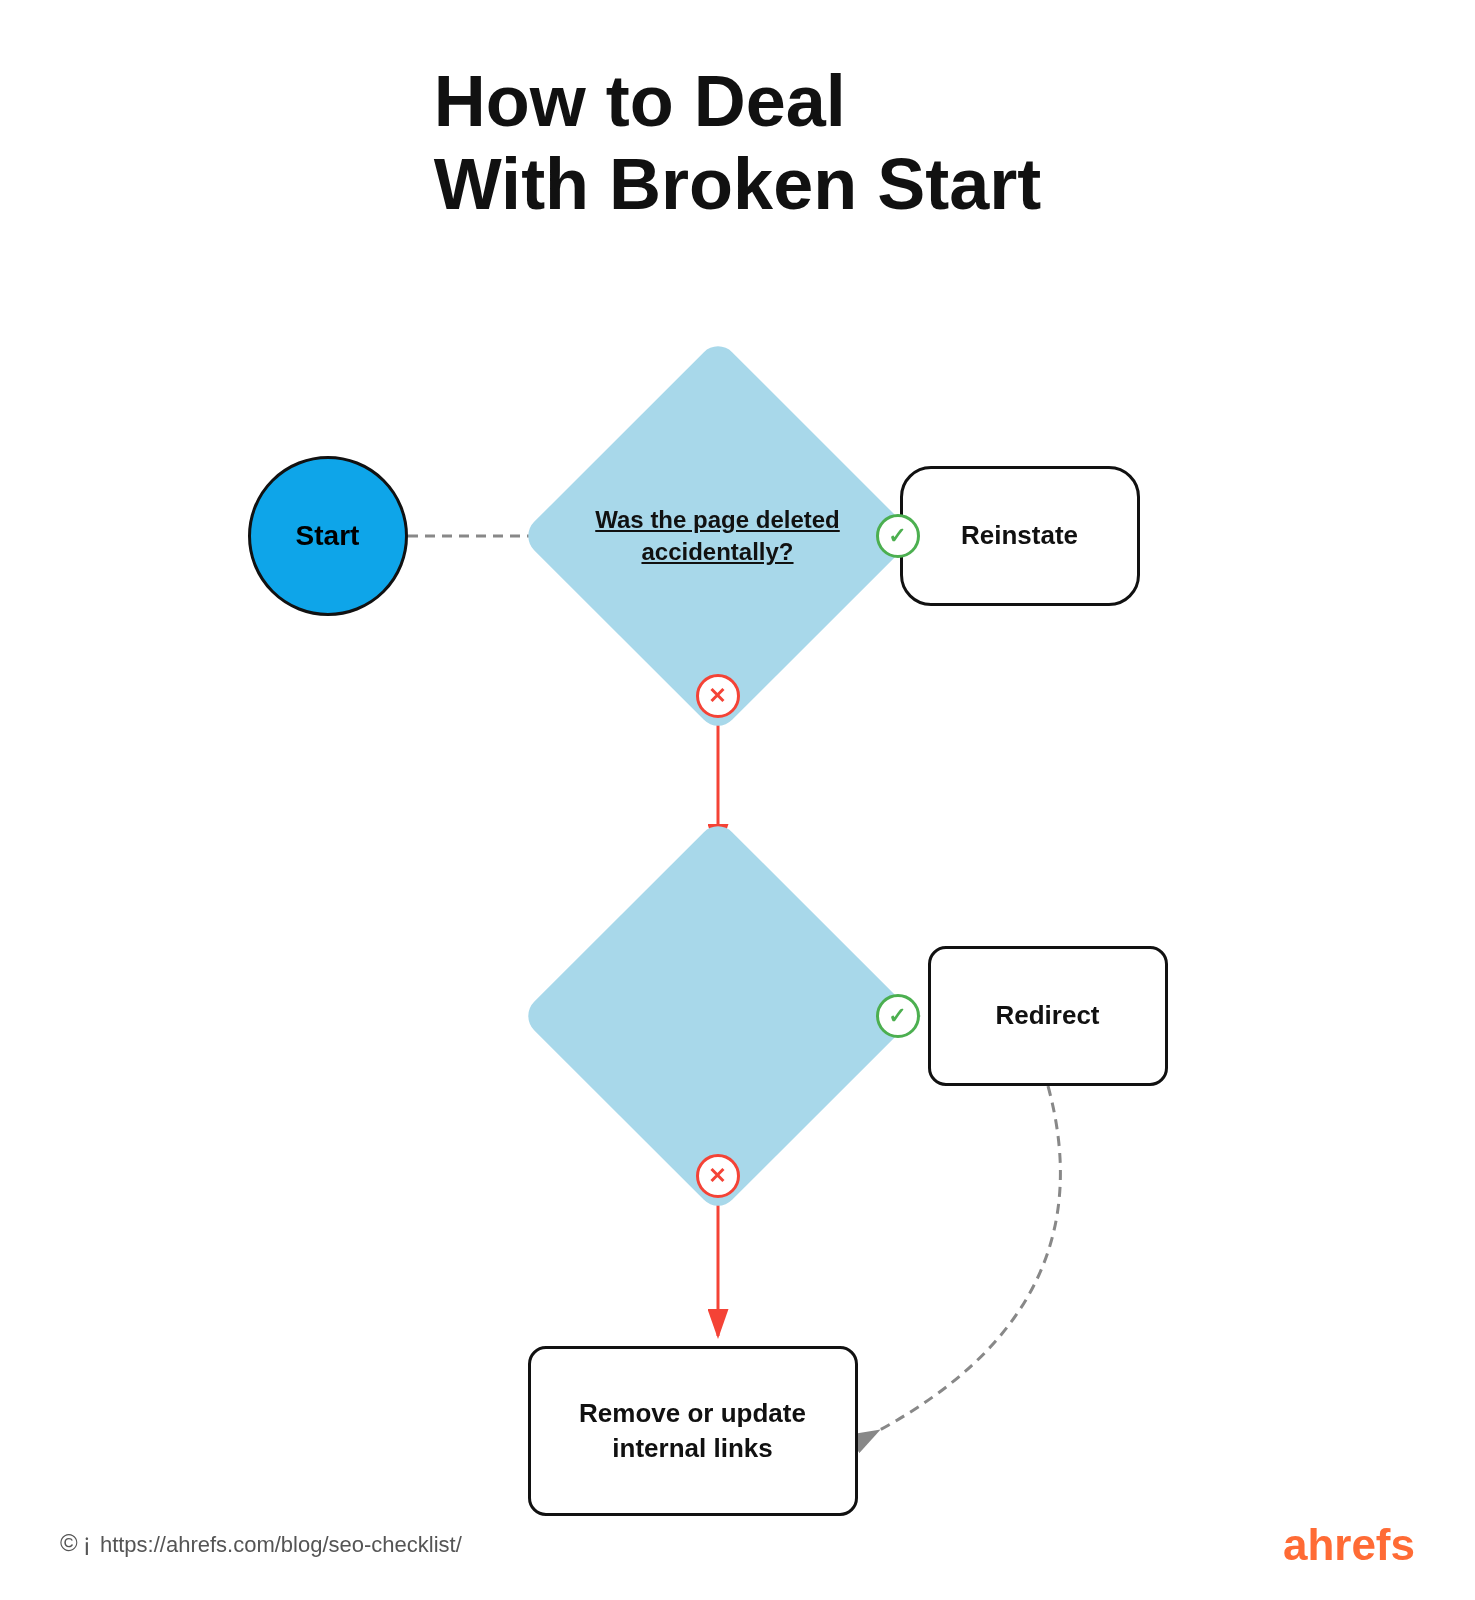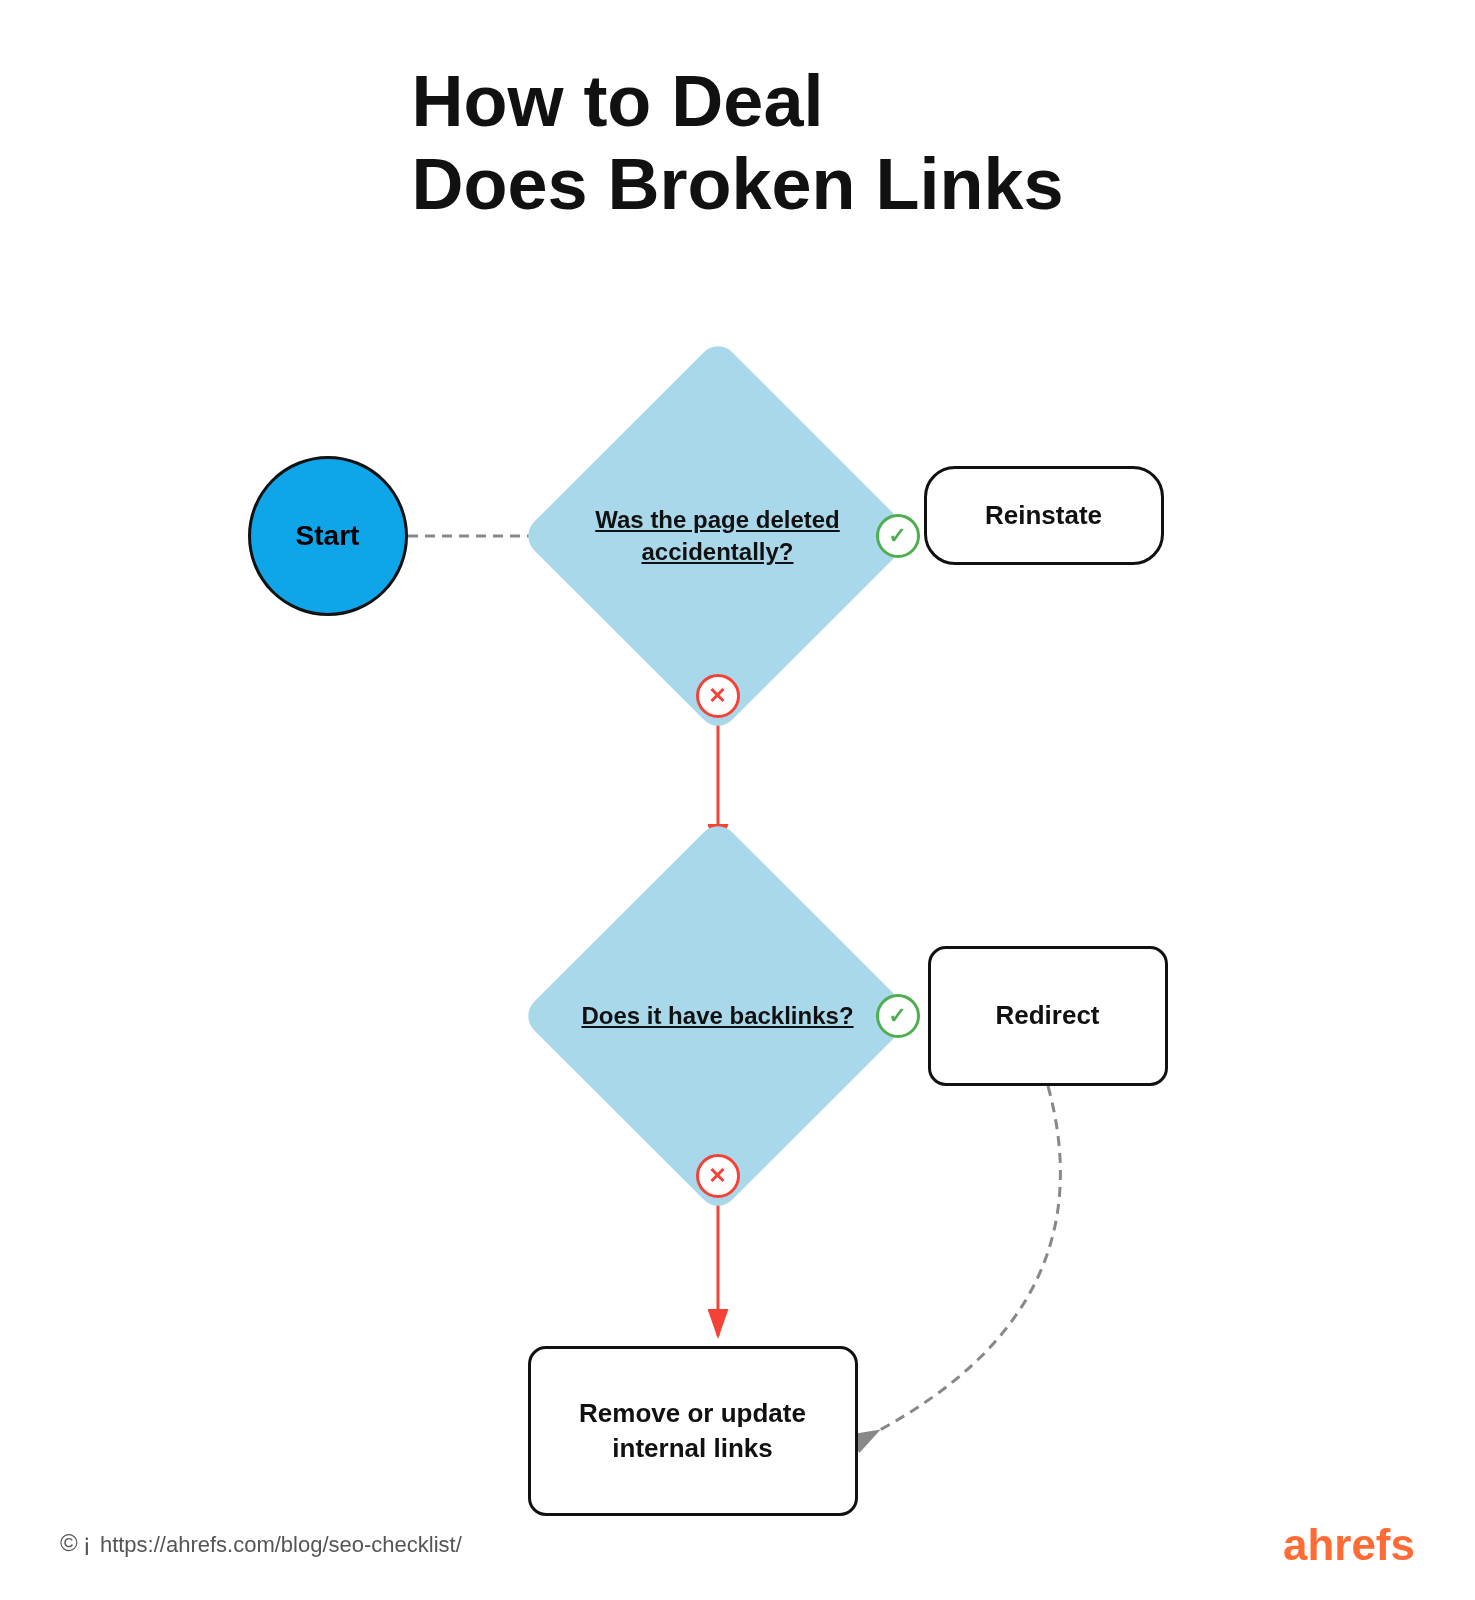--- a/index.html
+++ b/index.html
@@ -104,24 +104,24 @@
       align-items: center;
       justify-content: center;
       text-align: center;
       font-size: 26px;
       font-weight: 700;
       color: #111;
       line-height: 1.35;
     }
 
     .reinstate-box {
-      left: 736px;
+      left: 712px;
       top: 210px;
       width: 240px;
-      height: 99px;
+      height: 140px;
       border-radius: 31px;
     }
 
     .redirect-box {
       left: 740px;
       top: 690px;
       width: 240px;
       height: 140px;
     }
 
@@ -198,21 +198,21 @@
     .ahrefs-logo span {
       color: #ff6b35;
       margin-left: 22px;
     }
   </style>
 </head>
 <body>
 
 <h1 class="title">
   <span>How to Deal</span><br>
-  <span>Does Broken Links</span>
+  <span>With Broken Start</span>
 </h1>
 
 <div class="diagram-area">
 
   <svg class="arrows-svg">
 
     <defs>
       <marker id="arrowhead-solid" markerWidth="10" markerHeight="7" refX="9" refY="3.5" orient="auto">
         <polygon points="0 0, 10 3.5, 0 7" fill="#888"></polygon>
       </marker>
@@ -262,23 +262,20 @@
   <div class="status-icon icon-no" style="left: 508px; top: 898px;">
     <span>✕</span>
   </div>
 
   <div class="diamond diamond-1"></div>
   <div class="diamond-1-label diamond-label">
     <span>Was the page deleted accidentally?</span>
   </div>
 
   <div class="diamond diamond-2"></div>
-  <div class="diamond-2-label diamond-label">
-    <span>Does it have backlinks?</span>
-  </div>
 
   <div class="box reinstate-box">
     <span>Reinstate</span>
   </div>
 
   <div class="box redirect-box">
     <span>Redirect</span>
   </div>
 
   <div class="box remove-box">

